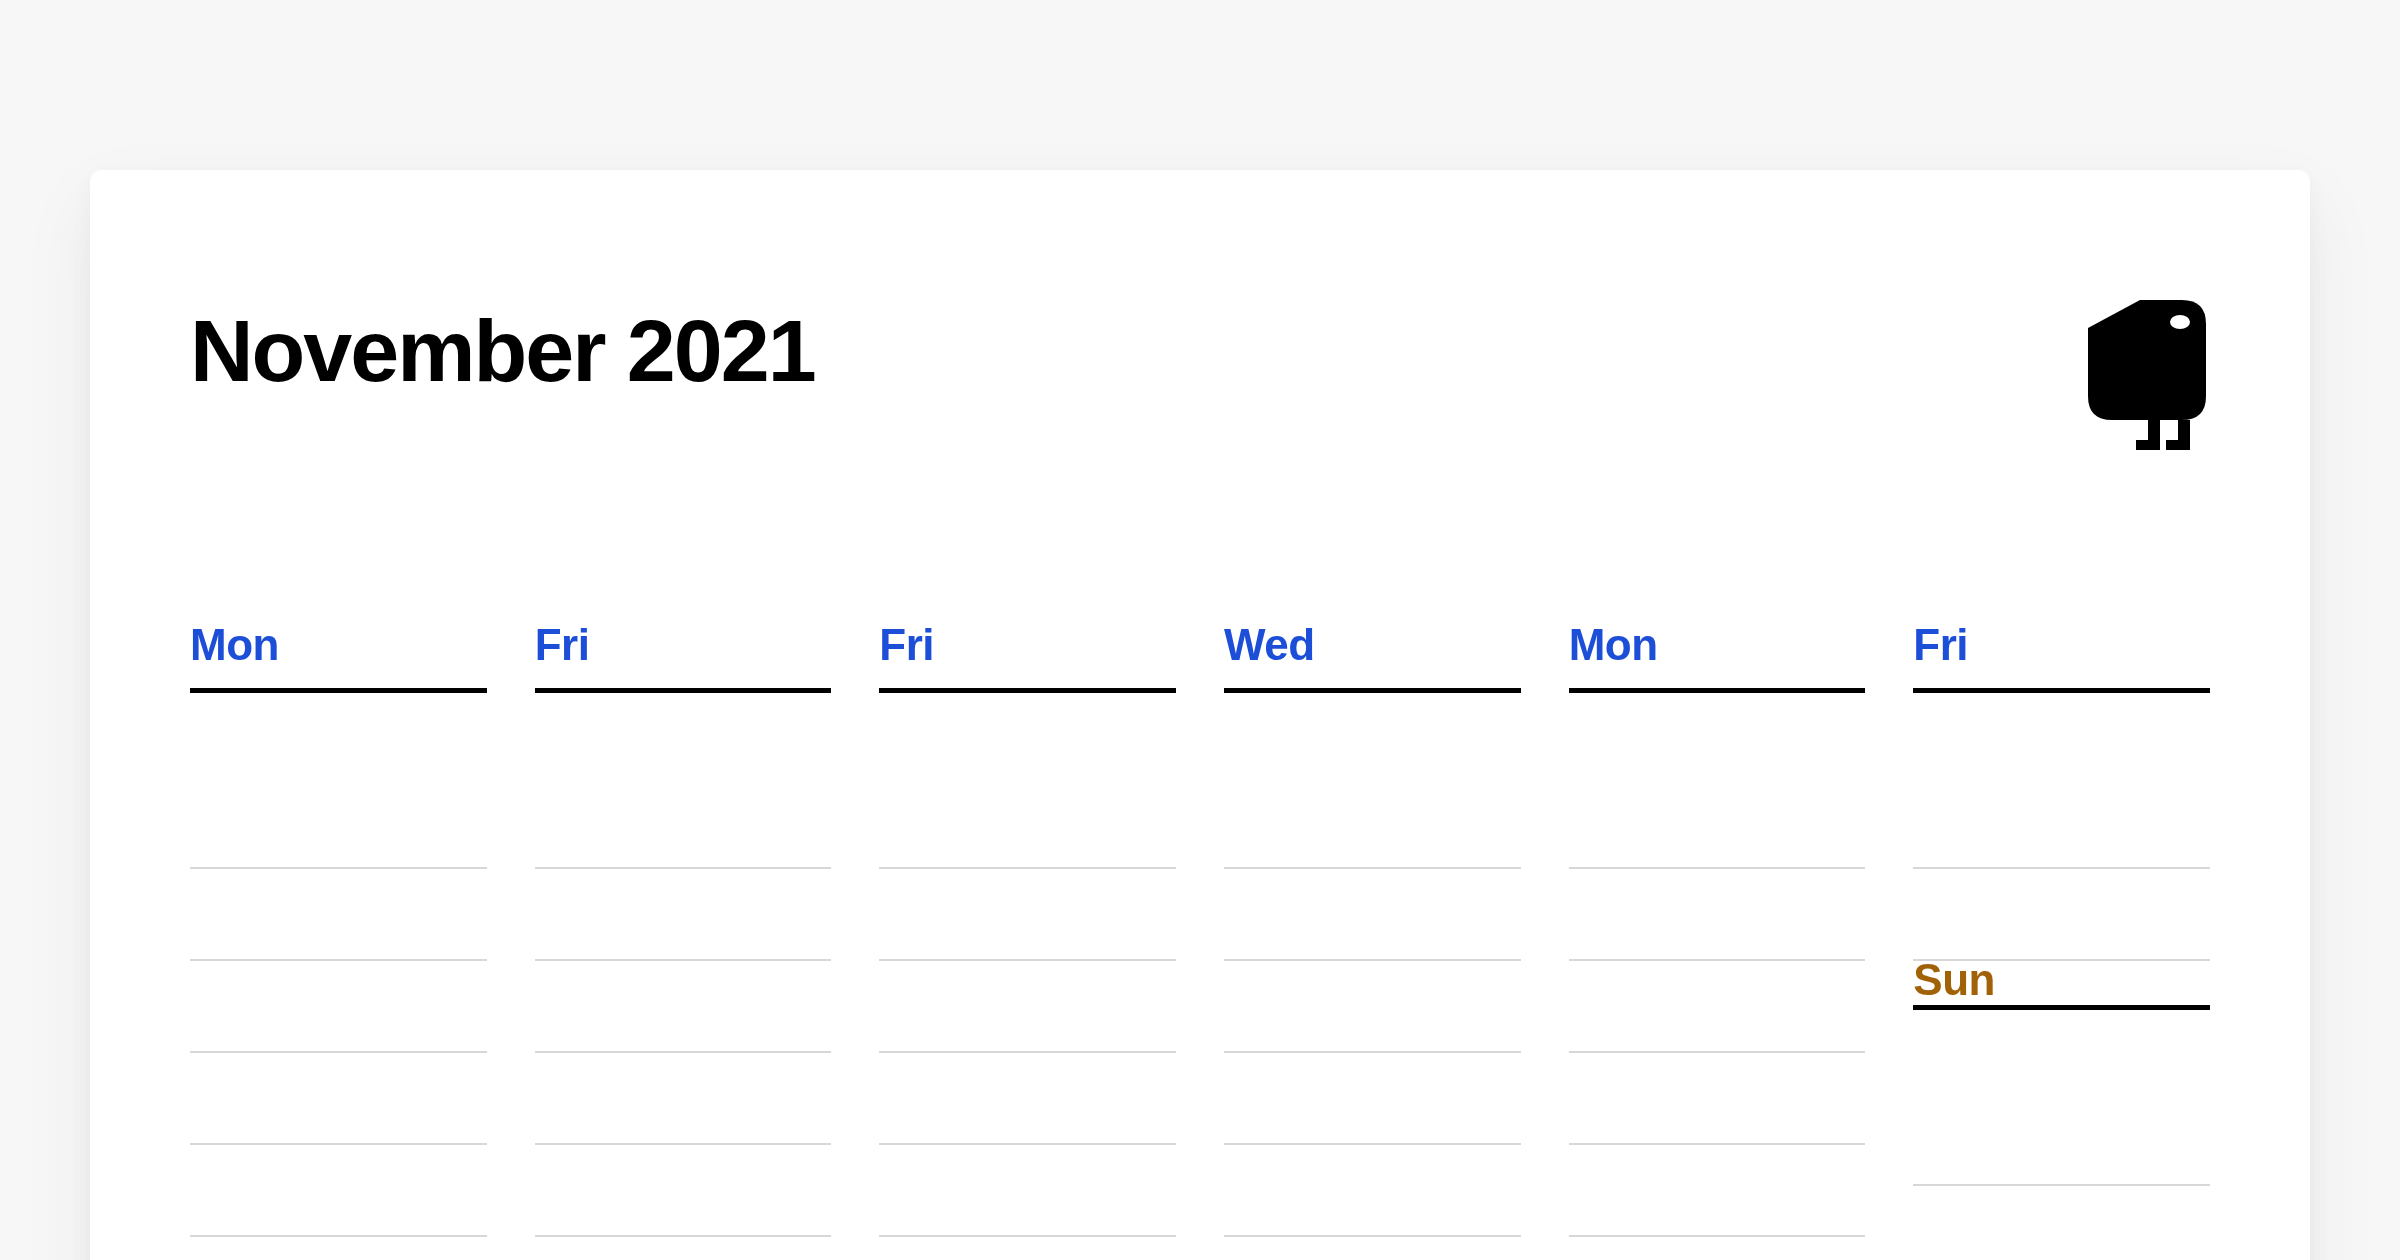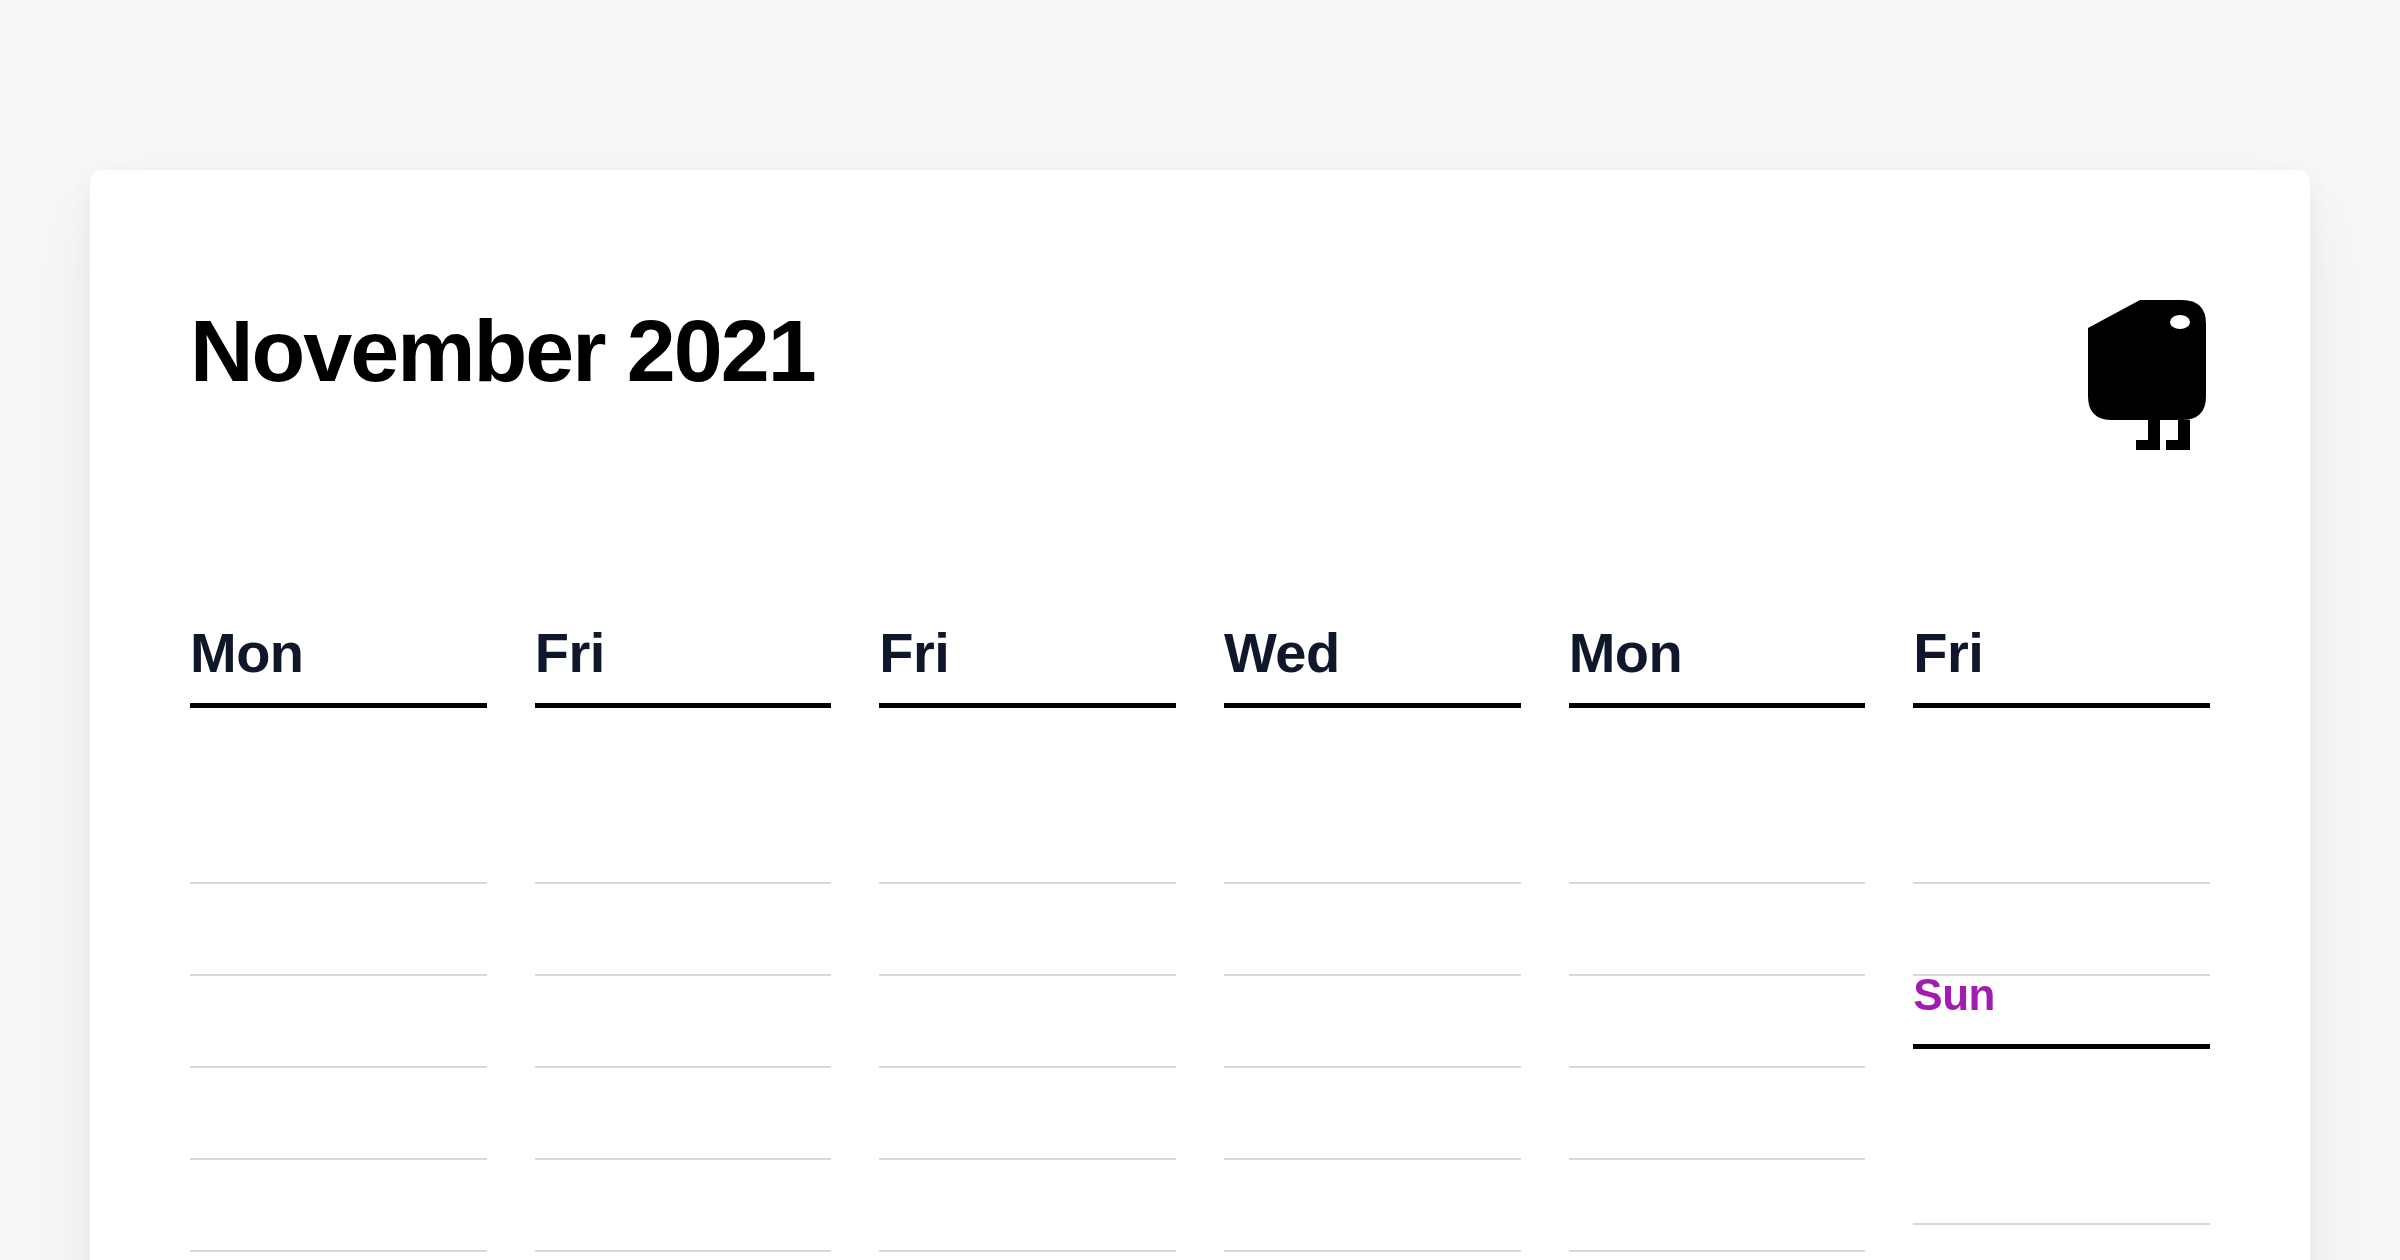--- a/index.html
+++ b/index.html
@@ -51,38 +51,38 @@
       display: flex;
       gap: 48px;
     }
     .col {
       flex: 1;
     }
     .col-weekend {
       flex: 1;
     }
     .day-label {
-      font-size: 56px;
+      font-size: 44px;
       font-weight: 800;
-      color: #0f172a;
+      color: #1d4ed8;
       border-bottom: 5px solid #000;
       padding-bottom: 18px;
       margin-bottom: 84px;
       letter-spacing: -0.5px;
     }
     .line {
       border-bottom: 2px solid #d8d8d8;
       height: 92px;
     }
     .sun-label {
       font-size: 44px;
       font-weight: 800;
-      color: #a21caf;
+      color: #a16207;
       border-bottom: 5px solid #000;
-      padding-bottom: 24px;
+      padding-bottom: 0;
       margin-bottom: 84px;
       letter-spacing: -0.5px;
       margin-top: -6px;
     }
   </style>
 </head>
 <body>
 
 <div class="card">
   <div class="header">

